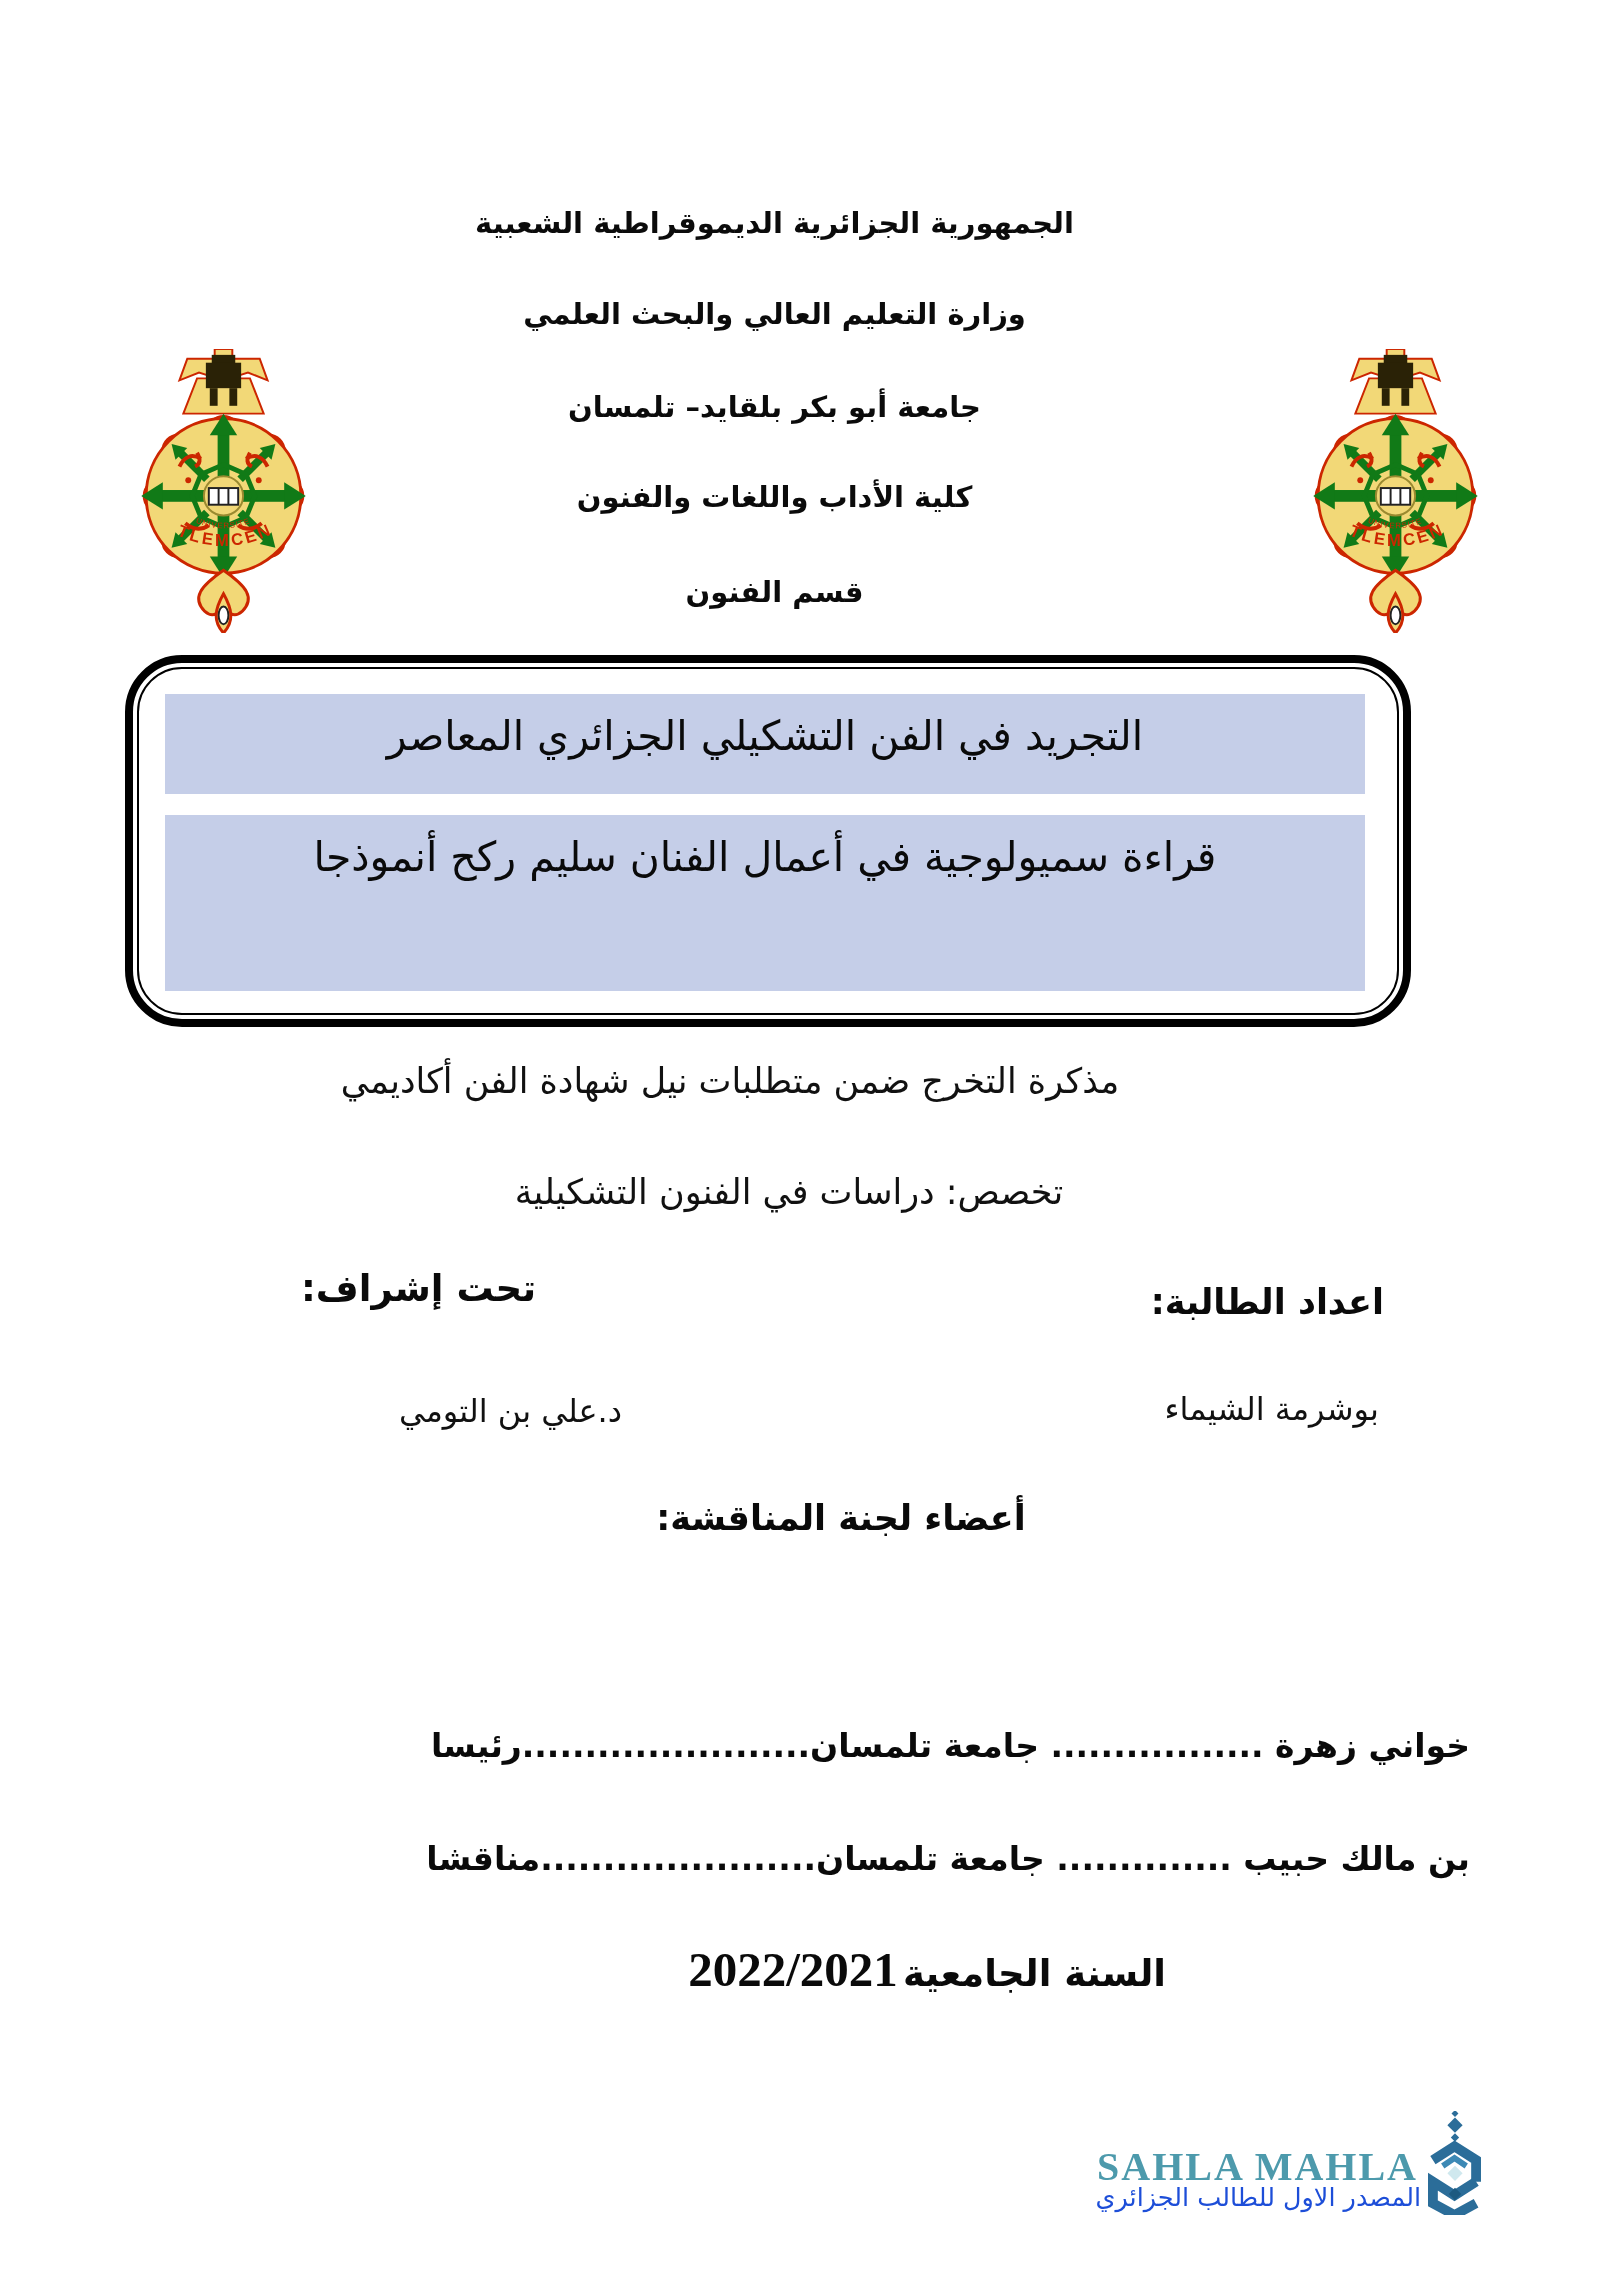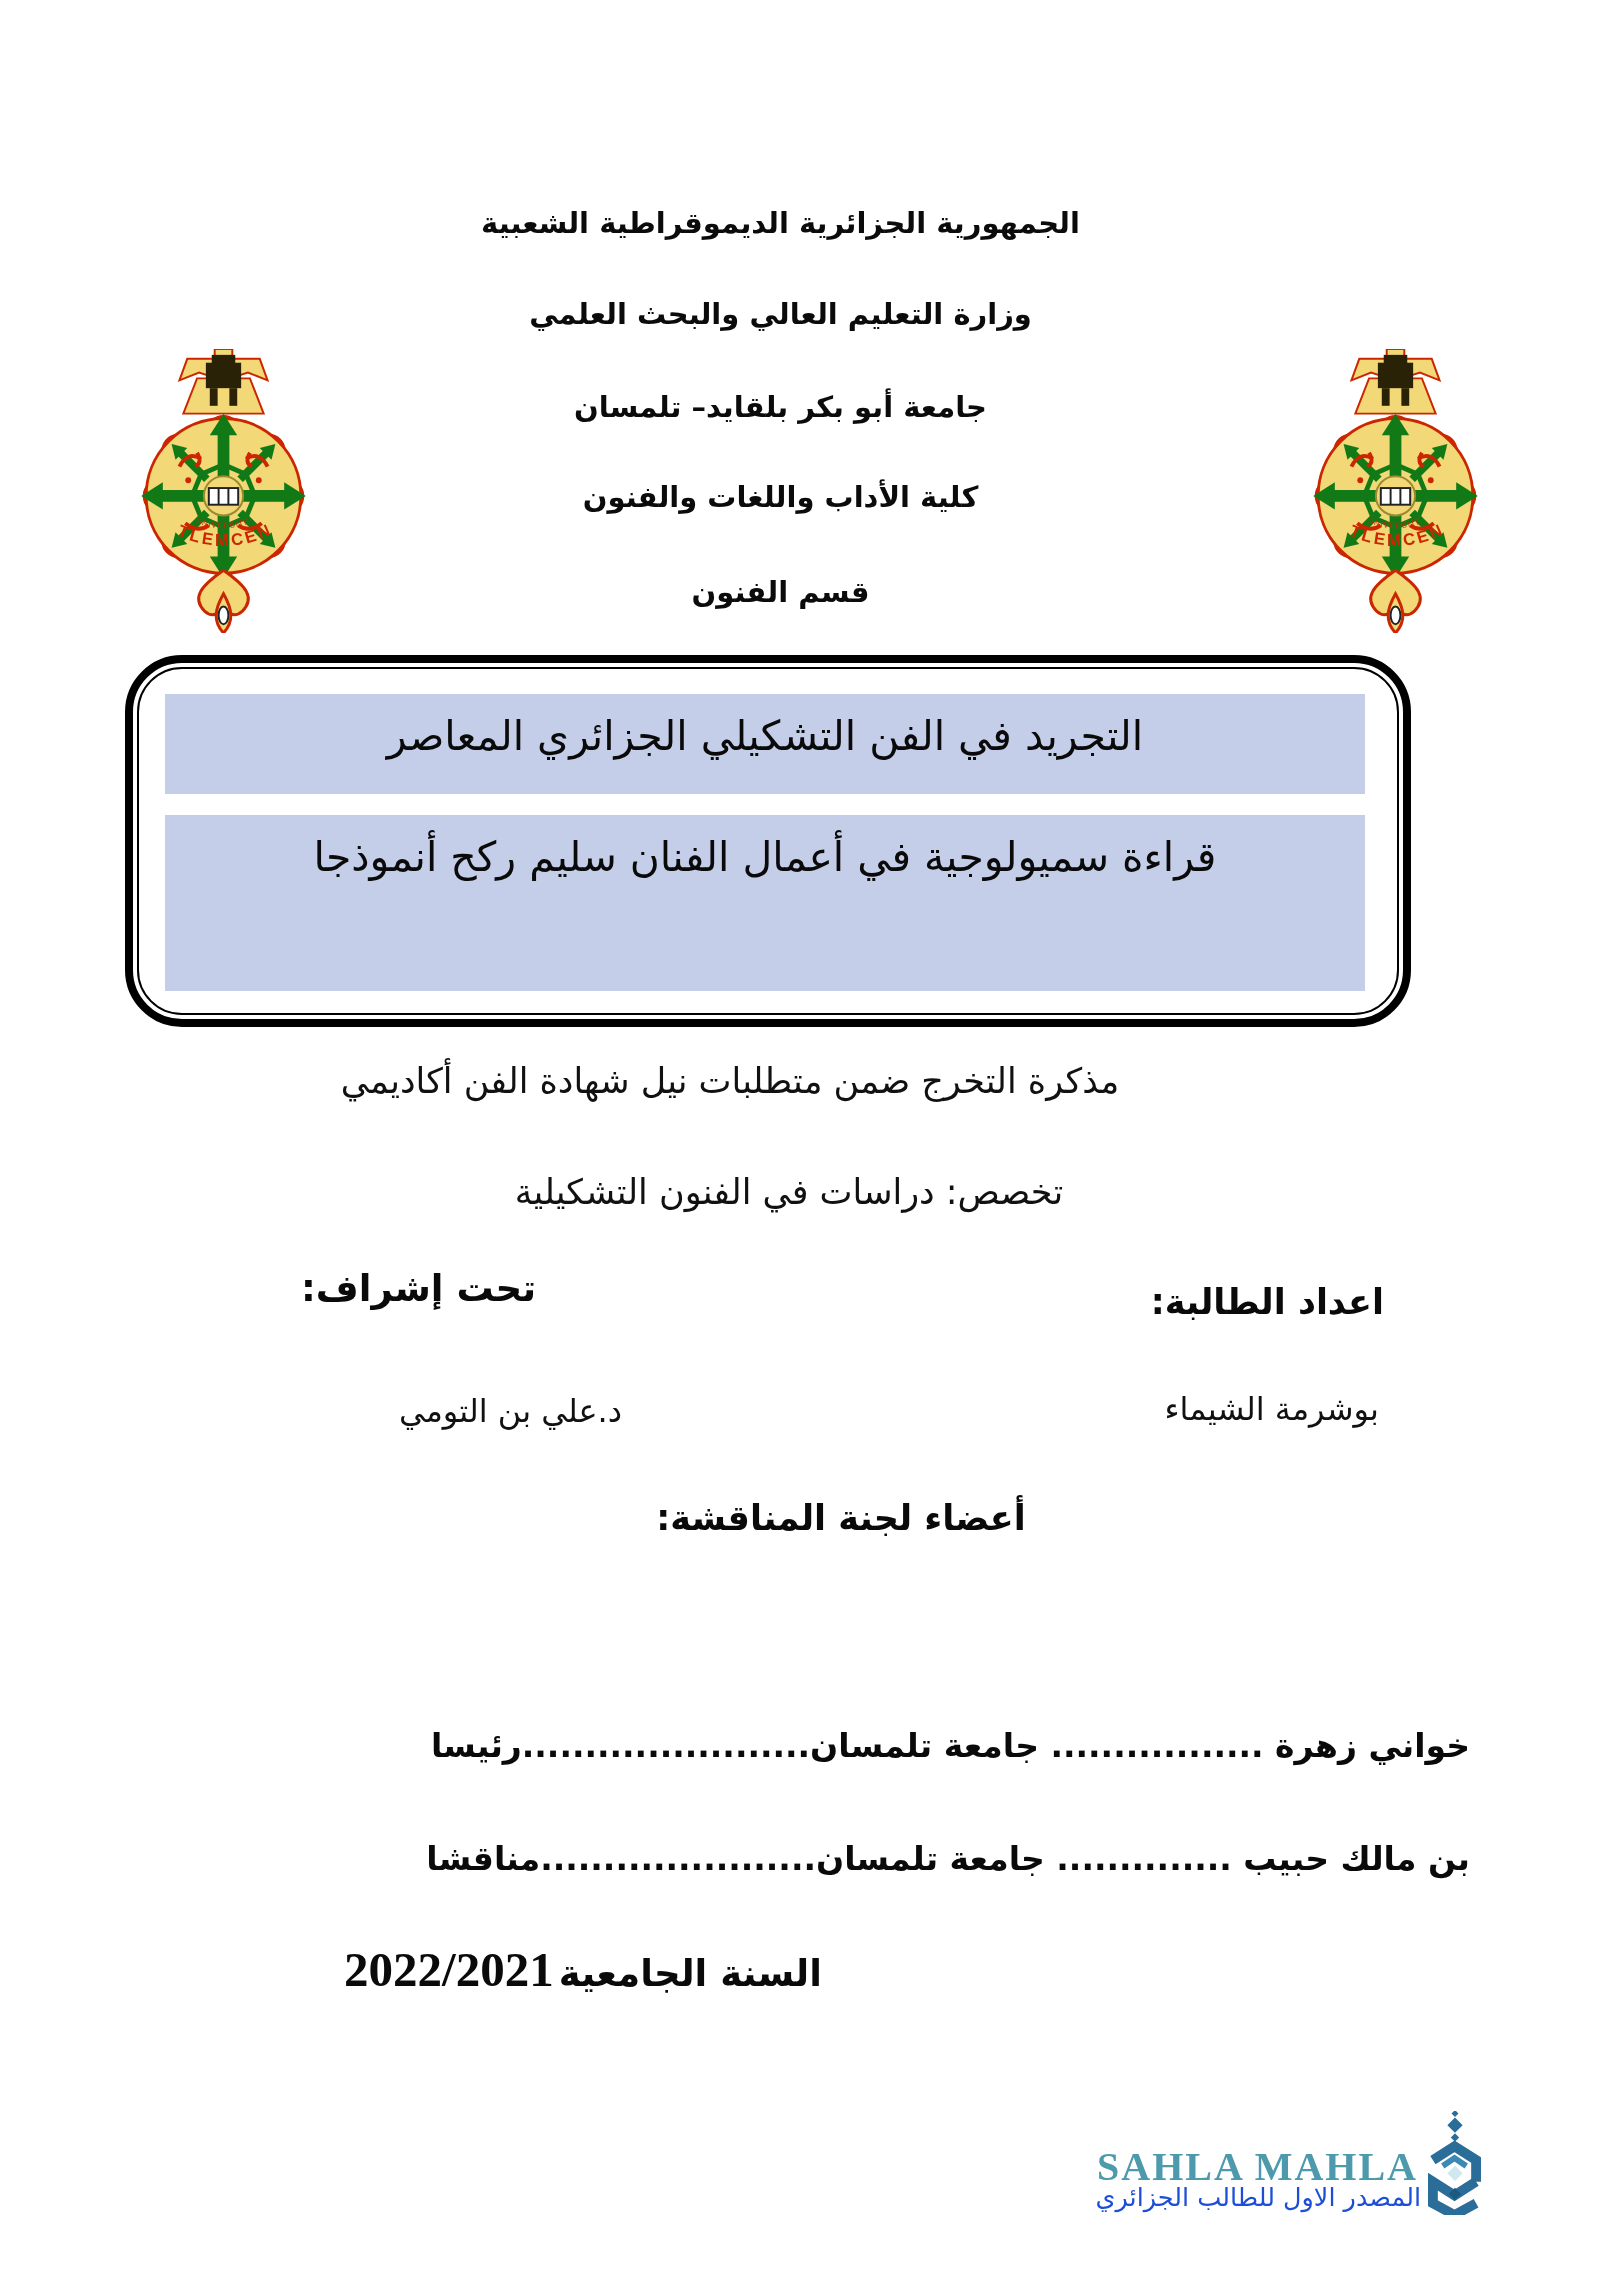--- a/index.html
+++ b/index.html
@@ -18,21 +18,20 @@
 
   
   .hline{
     position:absolute;
     left:0; width:1549px;
     text-align:center;
     font-weight:bold;
     font-size:29px;
     color:#0b0b0b;
     direction:rtl;
-    padding-left:6px;
   }
   .hl1{top:206px;}
   .hl2{top:297px;}
   .hl3{top:390px;}
   .hl4{top:480px;}
   .hl5{top:575px;}
 
   
   .uni-logo{position:absolute; width:257px; height:284px;}
   .uni-logo.left{left:95px; top:349px;}
@@ -100,21 +99,21 @@
     direction:rtl; font-weight:bold; font-size:33px; color:#0a0a0a;
     white-space:nowrap;
   }
   .crow1{top:1613px;}
   .crow2{top:1726px;}
   .crow3{top:1839px;margin-left:14px;}
 
   
   .year-line{
     position:absolute; top:1941px; left:0; width:1166px;
-    text-align:center; direction:rtl; color:#0a0a0a;
+    text-align:right; direction:rtl; color:#0a0a0a;
   }
   .year-label{font-weight:bold; font-size:37px;}
   .year-value{
     font-family:"Liberation Serif","DejaVu Serif",serif;
     font-weight:bold; font-size:49px;
     letter-spacing:1px;
   }
 
   
   .brand-name{

